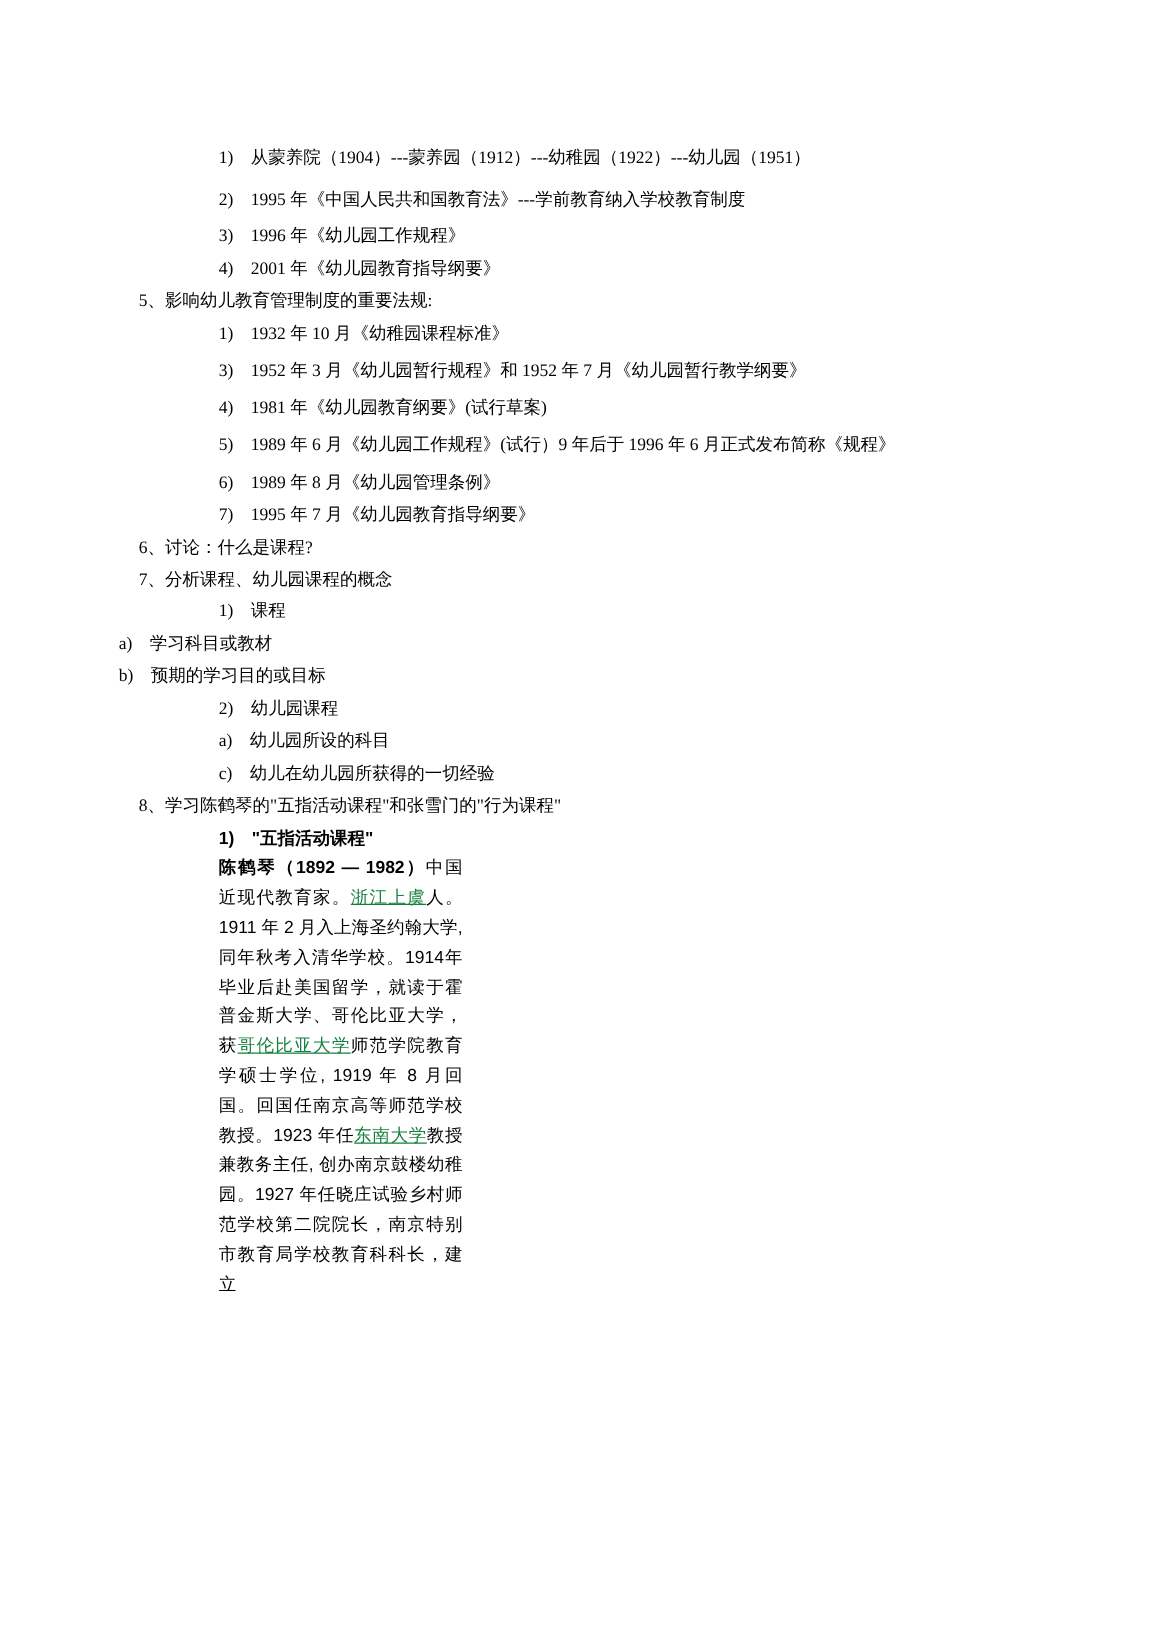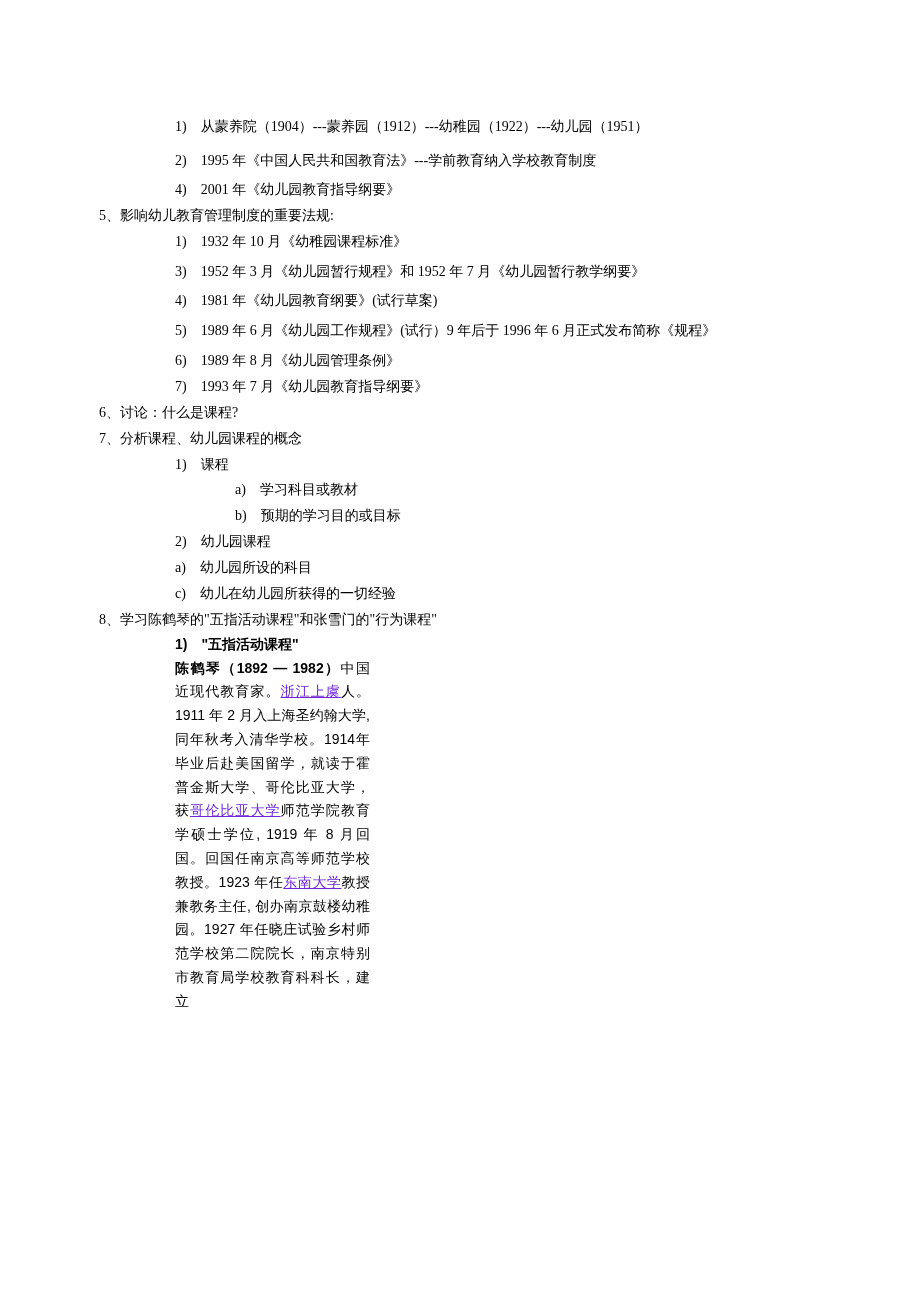--- a/index.html
+++ b/index.html
@@ -7,49 +7,50 @@
     font-size: 14px;
     line-height: 1.85;
     color: #000;
     background: #fff;
     margin: 0;
     padding: 110px 95px 60px 95px;
     width: 920px;
     box-sizing: border-box;
   }
   .l2 { margin-left: 80px; }
-  .l3 { margin-left: 140px; }
-  .l0 { margin-left: 4px; }
+  .l3 { }
+  .l0 { margin-left: 16px; }
   .narrow {
     margin-left: 80px;
     width: 195px;
     text-align: justify;
     text-justify: inter-ideograph;
     line-height: 1.7;
     font-family: SimHei, SimSun, sans-serif;
   }
   .bold { font-weight: bold; font-family: SimHei, Arial, sans-serif; }
-  a { color: #6d28d9; text-decoration: underline; }
+  a { color: #15803d; text-decoration: underline; }
   .row { display: block; }
   .gap { line-height: 2.4; }
 </style>
 </head>
 <body>
 
 <div id="lines">
     <div class="row l2 gap">1)　从蒙养院（1904）---蒙养园（1912）---幼稚园（1922）---幼儿园（1951）</div>
     <div class="row l2 gap">2)　1995 年《中国人民共和国教育法》---学前教育纳入学校教育制度</div>
+    <div class="row l2">3)　1996 年《幼儿园工作规程》</div>
     <div class="row l2">4)　2001 年《幼儿园教育指导纲要》</div>
     <div class="row l0">5、影响幼儿教育管理制度的重要法规:</div>
     <div class="row l2">1)　1932 年 10 月《幼稚园课程标准》</div>
     <div class="row l2 gap">3)　1952 年 3 月《幼儿园暂行规程》和 1952 年 7 月《幼儿园暂行教学纲要》</div>
     <div class="row l2">4)　1981 年《幼儿园教育纲要》(试行草案)</div>
     <div class="row l2 gap">5)　1989 年 6 月《幼儿园工作规程》(试行）9 年后于 1996 年 6 月正式发布简称《规程》</div>
     <div class="row l2">6)　1989 年 8 月《幼儿园管理条例》</div>
-    <div class="row l2">7)　1993 年 7 月《幼儿园教育指导纲要》</div>
+    <div class="row l2">7)　1995 年 7 月《幼儿园教育指导纲要》</div>
     <div class="row l0">6、讨论：什么是课程?</div>
     <div class="row l0">7、分析课程、幼儿园课程的概念</div>
     <div class="row l2">1)　课程</div>
     <div class="row l3">a)　学习科目或教材</div>
     <div class="row l3">b)　预期的学习目的或目标</div>
     <div class="row l2">2)　幼儿园课程</div>
     <div class="row l2">a)　幼儿园所设的科目</div>
     <div class="row l2">c)　幼儿在幼儿园所获得的一切经验</div>
     <div class="row l0">8、学习陈鹤琴的"五指活动课程"和张雪门的"行为课程"</div>
   </div>

